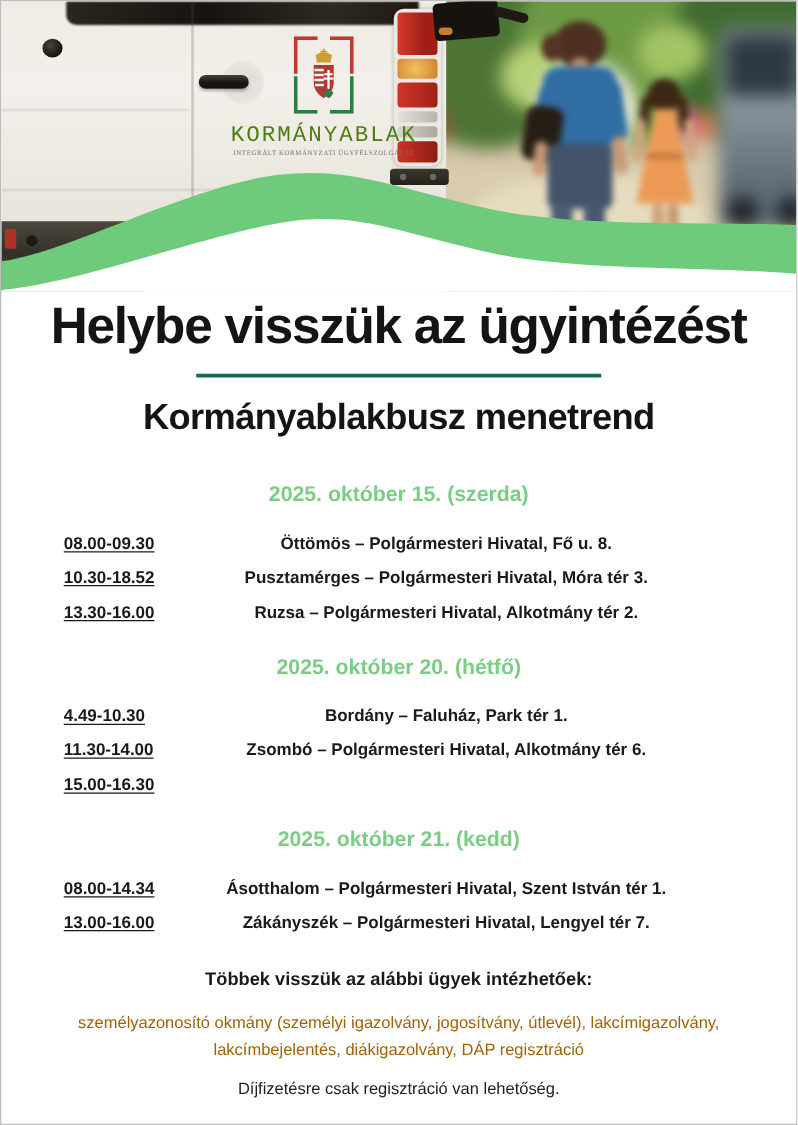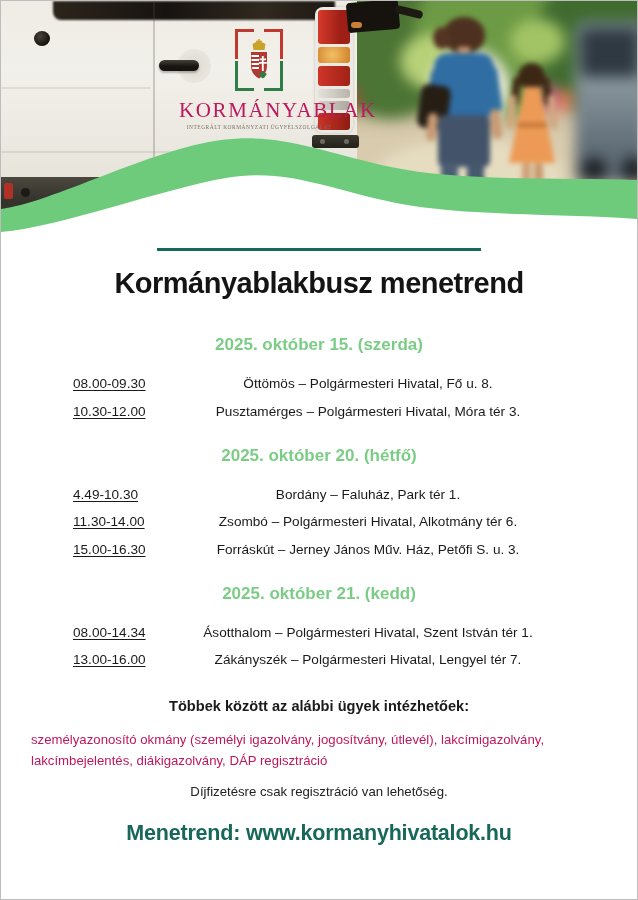--- a/index.html
+++ b/index.html
@@ -76,37 +76,37 @@
   .g-sash{position:absolute;left:10px;top:60px;width:30px;height:4px;background:#bd6f33;}
   .g-arm-l{position:absolute;left:1px;top:32px;width:7px;height:34px;border-radius:4px;background:#d2a67f;transform:rotate(6deg);}
   .g-arm-r{position:absolute;left:42px;top:32px;width:7px;height:34px;border-radius:4px;background:#d2a67f;transform:rotate(-6deg);}
   .g-leg-l{position:absolute;left:15px;top:100px;width:9px;height:46px;border-radius:4px;background:#cfa077;}
   .g-leg-r{position:absolute;left:27px;top:100px;width:9px;height:46px;border-radius:4px;background:#c8996f;}
   .mirror{position:absolute;left:346px;top:0;width:52px;height:30px;border-radius:4px;background:#16130e;transform:rotate(-5deg);}
   .mirror-amber{position:absolute;left:350px;top:21px;width:11px;height:6px;border-radius:3px;background:#c87f35;}
   .mirror-arm{position:absolute;left:394px;top:7px;width:28px;height:8px;border-radius:4px;background:#1d1a14;transform:rotate(14deg);}
   
   .logo{position:absolute;left:178px;top:28px;width:160px;text-align:center;}
-  .logo-title{font-family:Liberation Serif, serif;font-size:21px;letter-spacing:1.6px;color:#be185d;margin-top:3px;white-space:nowrap;}
+  .logo-title{font-family:Liberation Mono, monospace;font-size:18px;letter-spacing:1.6px;color:#4d7c0f;margin-top:3px;white-space:nowrap;}
   .logo-sub{font-family:"Liberation Serif", serif;font-size:5.4px;letter-spacing:.55px;color:#7a7166;margin-top:1px;white-space:nowrap;}
   
   .wave{position:absolute;left:0;bottom:0;width:636px;height:112px;display:block;}
   
   .main-title{margin:5px 0 0;text-align:center;font-size:41px;font-weight:bold;letter-spacing:-1px;color:#141414;line-height:1.12;}
   .divider{width:324px;height:3px;background:#17685a;margin:15px auto 13px;}
   .sub-title{margin:16px;text-align:center;font-size:29px;font-weight:bold;letter-spacing:-.5px;color:#141414;}
   .schedule{margin-top:35px;}
   .day{margin-bottom:27px;}
   .day-title{text-align:center;font-size:17px;font-weight:bold;margin-bottom:21px;}
-  .srow{display:flex;align-items:flex-start;padding-left:72px;padding-right:50px;margin-bottom:12.5px;
-        font-size:13.6px;font-weight:normal;}
+  .srow{display:flex;align-items:flex-start;padding-left:50px;padding-right:50px;margin-bottom:12.5px;
+        font-size:13.6px;font-weight:bold;}
   .time{flex:0 0 76px;text-decoration:underline;text-underline-offset:2px;}
   .loc{flex:1;text-align:center;}
   .services-heading{margin-top:31px;text-align:center;font-size:14.6px;font-weight:bold;}
-  .services-list{margin:15px auto 0;width:576px;text-align:left;font-size:13.2px;line-height:1.6;color:#be185d;}
+  .services-list{margin:15px auto 0;width:576px;text-align:center;font-size:13.2px;line-height:1.6;color:#a16207;}
   .payment-note{margin-top:13px;text-align:center;font-size:13.2px;color:#222;}
   .menetrend-link{margin-top:22px;text-align:center;font-size:21.5px;font-weight:bold;color:#17685a;letter-spacing:-.2px;cursor:pointer;}
 </style>
 </head>
 <body>
 
 <div class="poster">
 
   <div class="hero">
 
@@ -214,64 +214,68 @@
       <div class="logo-title">KORMÁNYABLAK</div>
       <div class="logo-sub">INTEGRÁLT KORMÁNYZATI ÜGYFÉLSZOLGÁLAT</div>
     </div>
 
     <svg class="wave" viewBox="0 0 636 112" preserveAspectRatio="none">
       <path d="M0 88 C50 82 150 28 220 19 C280 12 310 28 390 46 C460 61 560 56 636 59 L636 112 L0 112 Z" fill="#6ecb7b"></path>
       <path d="M0 111 C60 106 160 68 225 57 C285 47 320 66 395 82 C465 96 570 92 636 98 L636 112 L0 112 Z" fill="#ffffff"></path>
     </svg>
   </div>
 
+  <h1 class="main-title">Helybe visszük az ügyintézést</h1>
   <div class="divider"></div>
   <h2 class="sub-title">Kormányablakbusz menetrend</h2>
 
   <div class="schedule">
 
     <section class="day">
       <div class="day-title" style="color:#7bcd85;">2025. október 15. (szerda)</div>
       <div class="srow">
         <span class="time">08.00-09.30</span>
         <span class="loc">Öttömös – Polgármesteri Hivatal, Fő u. 8.</span>
       </div>
       <div class="srow">
-        <span class="time">10.30-12.00</span>
+        <span class="time">10.30-18.52</span>
         <span class="loc">Pusztamérges – Polgármesteri Hivatal, Móra tér 3.</span>
+      </div>
+      <div class="srow">
+        <span class="time">13.30-16.00</span>
+        <span class="loc">Ruzsa – Polgármesteri Hivatal, Alkotmány tér 2.</span>
       </div>
     </section>
 
     <section class="day">
       <div class="day-title" style="color:#7bcd85;">2025. október 20. (hétfő)</div>
       <div class="srow">
         <span class="time">4.49-10.30</span>
         <span class="loc">Bordány – Faluház, Park tér 1.</span>
       </div>
       <div class="srow">
         <span class="time">11.30-14.00</span>
         <span class="loc">Zsombó – Polgármesteri Hivatal, Alkotmány tér 6.</span>
       </div>
       <div class="srow">
         <span class="time">15.00-16.30</span>
-        <span class="loc">Forráskút – Jerney János Műv. Ház, Petőfi S. u. 3.</span>
       </div>
     </section>
 
     <section class="day">
       <div class="day-title" style="color:#7bcd85;">2025. október 21. (kedd)</div>
       <div class="srow">
         <span class="time">08.00-14.34</span>
         <span class="loc">Ásotthalom – Polgármesteri Hivatal, Szent István tér 1.</span>
       </div>
       <div class="srow">
         <span class="time">13.00-16.00</span>
         <span class="loc">Zákányszék – Polgármesteri Hivatal, Lengyel tér 7.</span>
       </div>
     </section>
   </div>
 
-  <div class="services-heading">Többek között az alábbi ügyek intézhetőek:</div>
+  <div class="services-heading">Többek visszük az alábbi ügyek intézhetőek:</div>
   <div class="services-list">személyazonosító okmány (személyi igazolvány, jogosítvány, útlevél), lakcímigazolvány, lakcímbejelentés, diákigazolvány, DÁP regisztráció</div>
   <div class="payment-note">Díjfizetésre csak regisztráció van lehetőség.</div>
   <div class="menetrend-link">Menetrend: www.kormanyhivatalok.hu</div>
 
 </div>
 
 </body></html>

